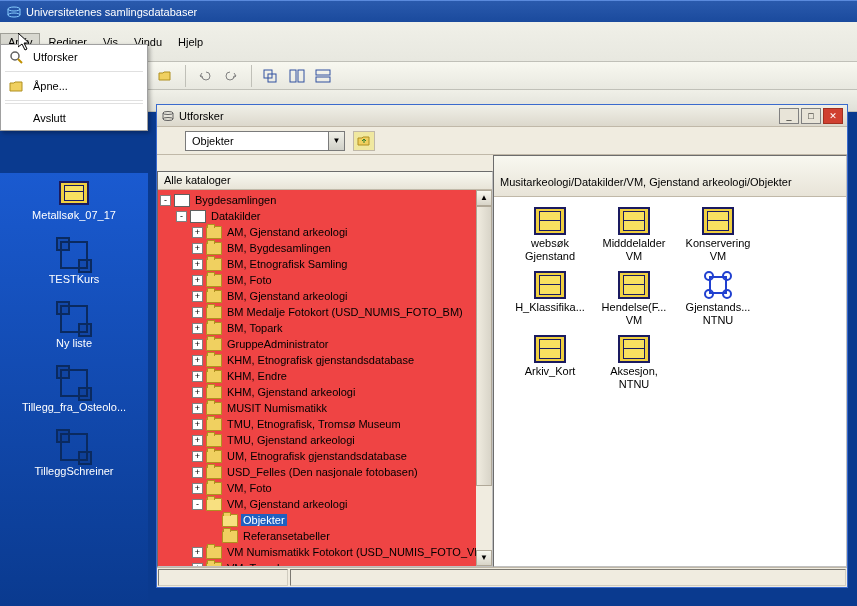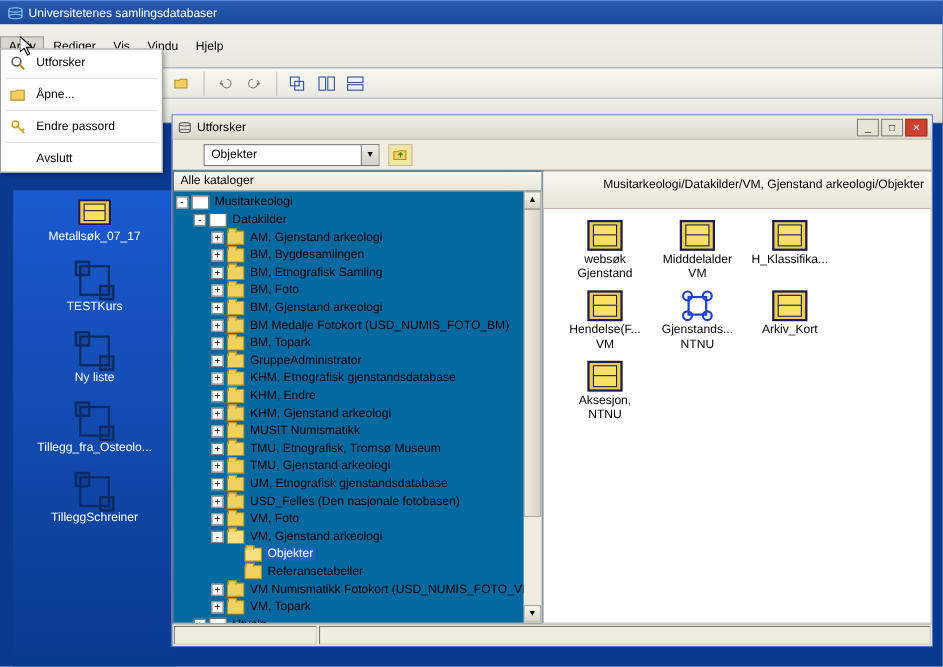--- a/index.html
+++ b/index.html
@@ -17,21 +17,21 @@
 .dropdown .ditem.disabled { color: #a0a0a0; }
 .dropdown .sep { height: 1px; background: #e0e0e0; margin: 2px 4px; }
 .dropdown .dicon { position: absolute; left: 8px; top: 5px; width: 16px; height: 16px; }
 
 .toolbar { height: 28px; background: linear-gradient(#f8f8f0, #e8e8e0); margin-left: 148px; display: flex; align-items: center; padding-left: 6px; gap: 4px; border-bottom: 1px solid #c0c0b8; }
 .toolbar .tbtn { width: 22px; height: 22px; display: flex; align-items: center; justify-content: center; border: 1px solid transparent; }
 .toolbar .tsep { width: 6px; height: 22px; border-right: 1px solid #c0c0b8; margin-right: 4px; }
 
 .strip { height: 22px; background: linear-gradient(#f0f0e8, #e0e0d8); margin-left: 148px; border-bottom: 1px solid #c0c0b8; }
 
-.sidebar { position: absolute; left: 12px; top: 173px; width: 148px; background: linear-gradient(#1a5ad0, #0a3a8f); height: 433px; }
+.sidebar { position: absolute; left: 0; top: 173px; width: 148px; background: linear-gradient(#1a5ad0, #0a3a8f); height: 433px; }
 .sidebar .sitem { text-align: center; color: white; padding: 8px 4px 12px; cursor: default; }
 .sidebar .cab { background: #f0d040; border: 2px solid #1a1a60; position: relative; width: 30px; height: 24px; margin: 0 auto 4px; }
 .sidebar .cab::before, .sidebar .cab::after { content: ''; position: absolute; left: 3px; right: 3px; height: 8px; border: 1px solid #1a1a60; background: #f8e060; }
 .sidebar .cab::before { top: 2px; }
 .sidebar .cab::after { bottom: 2px; }
 .sidebar .geo { width: 28px; height: 28px; margin: 0 auto 4px; border: 2px solid #0a2a60; position: relative; }
 .sidebar .geo::before { content: ''; position: absolute; width: 10px; height: 10px; border: 2px solid #0a2a60; top: -6px; left: -6px; background: rgba(10,42,96,0.2); }
 .sidebar .geo::after { content: ''; position: absolute; width: 10px; height: 10px; border: 2px solid #0a2a60; bottom: -6px; right: -6px; background: rgba(10,42,96,0.2); }
 
 .explorer { position: absolute; left: 156px; top: 104px; width: 692px; height: 484px; background: #f0ece0; border: 1px solid #3a6acd; }
@@ -40,39 +40,39 @@
 .explorer .wbtns { display: flex; gap: 2px; padding-right: 4px; }
 .explorer .wbtn { width: 20px; height: 16px; border: 1px solid #808080; background: #e8e4d8; font-size: 9px; text-align: center; line-height: 14px; cursor: default; }
 .explorer .wbtn.close { background: #d04030; color: white; border-color: #a03020; }
 
 .explorer .etb { height: 28px; display: flex; align-items: center; padding-left: 28px; gap: 8px; border-bottom: 1px solid #c0b8a8; }
 .explorer .combo { width: 160px; height: 20px; background: white; border: 1px solid #7a7a7a; display: flex; align-items: center; padding-left: 6px; position: relative; }
 .explorer .combo .carrow { position: absolute; right: 0; top: 0; width: 16px; height: 18px; background: linear-gradient(#f0f0e8, #d0d0c8); border-left: 1px solid #7a7a7a; text-align: center; font-size: 8px; line-height: 18px; }
 .explorer .fbtn { width: 22px; height: 20px; border: 1px solid #c0b8a8; background: #f0e8a0; display: flex; align-items: center; justify-content: center; }
 
 .panes { display: flex; height: 412px; }
-.treepane { width: 336px; background: #0369a1; border: 1px inset #c0c0c0; overflow: hidden; position: relative; }
+.treepane { width: 336px; background: #ef4444; border: 1px inset #c0c0c0; overflow: hidden; position: relative; margin-top: 16px; }
 .treepane .phdr { height: 18px; background: linear-gradient(#f8f8f0, #e8e4d8); border-bottom: 1px solid #c0b8a8; padding: 2px 6px; }
 .tree { padding: 2px; overflow-y: auto; height: 392px; }
 .tree .node { white-space: nowrap; padding: 1px 0; display: flex; align-items: center; height: 16px; }
 .tree .exp { width: 11px; height: 11px; border: 1px solid #808080; background: white; text-align: center; line-height: 8px; font-size: 9px; margin-right: 3px; cursor: default; flex-shrink: 0; }
 .tree .noexp { width: 11px; margin-right: 3px; flex-shrink: 0; }
 .tree .ficon { width: 16px; height: 13px; margin-right: 3px; flex-shrink: 0; }
 .tree .folder { background: #f0d060; border: 1px solid #b09020; border-radius: 1px 1px 0 0; position: relative; }
 .tree .folder::before { content: ''; position: absolute; top: -3px; left: 0; width: 6px; height: 3px; background: #f0d060; border: 1px solid #b09020; border-bottom: none; }
 .tree .folder.open { background: #f8e080; }
 .tree .dbicon { background: white; border: 1px solid #606060; position: relative; }
 .tree .label { padding: 0 2px; }
 .tree .label.sel { background: #2060c0; color: white; }
 .tree .ind1 { padding-left: 16px; }
 .tree .ind2 { padding-left: 32px; }
 .tree .ind3 { padding-left: 48px; }
 
 .iconpane { flex: 1; background: white; border: 1px inset #c0c0c0; }
-.iconpane .phdr { height: 34px; background: linear-gradient(#f8f8f0, #e8e4d8); border-bottom: 1px solid #c0b8a8; padding: 6px 6px; text-align: right; }
+.iconpane .phdr { height: 34px; background: linear-gradient(#f8f8f0, #e8e4d8); border-bottom: 1px solid #c0b8a8; padding: 20px 6px; }
 .iconpane .icons { padding: 8px 16px; display: flex; flex-wrap: wrap; gap: 4px 4px; align-content: flex-start; }
 .iconpane .icard { width: 80px; text-align: center; cursor: default; padding: 2px; }
 .iconpane .cabinet { width: 32px; height: 28px; margin: 0 auto 2px; background: #f0d040; border: 2px solid #1a1a60; position: relative; }
 .iconpane .cabinet::before, .iconpane .cabinet::after { content: ''; position: absolute; left: 3px; right: 3px; height: 9px; border: 1px solid #1a1a60; background: #f8e060; }
 .iconpane .cabinet::before { top: 2px; }
 .iconpane .cabinet::after { bottom: 2px; }
 .iconpane .bluegeo { width: 28px; height: 28px; margin: 0 auto 2px; position: relative; }
 .iconpane .bluegeo .c { position: absolute; width: 10px; height: 10px; border: 2px solid #2040d0; border-radius: 50%; }
 .iconpane .bluegeo .c1 { top: 0; left: 0; }
 .iconpane .bluegeo .c2 { top: 0; right: 0; }
@@ -122,28 +122,20 @@
     <span>Utforsker</span>
   </div>
   <div class="sep"></div>
   <div class="ditem">
     <span class="dicon"><svg width="16" height="16">
           <path d="M1 4 L5 4 L6 3 L13 3 L13 12 L1 12 Z" fill="#f0d060" stroke="#b09020"></path>
         </svg></span>
     <span>Åpne...</span>
   </div>
   <div class="sep"></div>
-  <div class="ditem">
-    <span class="dicon"><svg width="16" height="16">
-          <circle cx="5" cy="5" r="3" fill="none" stroke="#d0a020" stroke-width="1.5"></circle>
-          <line x1="7" y1="7" x2="13" y2="13" stroke="#d0a020" stroke-width="1.5"></line>
-          <line x1="11" y1="11" x2="13" y2="9" stroke="#d0a020" stroke-width="1.5"></line>
-        </svg></span>
-    <span>Endre passord</span>
-  </div>
   <div class="sep"></div>
   <div class="ditem">
     <span>Avslutt</span>
   </div>
 </div>
 
 <div class="toolbar">
   <div class="tbtn">
       <svg width="16" height="16">
         <path d="M2 5 L6 5 L7 4 L13 4 L13 12 L2 12 Z" fill="#f0d060" stroke="#b09020"></path>
@@ -218,21 +210,21 @@
         </svg>
       </div>
   </div>
   <div class="panes">
     <div class="treepane">
       <div class="phdr">Alle kataloger</div>
       <div class="tree" id="tree">
           <div class="node ind0">
             <span class="exp">-</span>
             <span class="ficon dbicon"></span>
-            <span class="label">Musitarkeologi</span>
+            <span class="label">Bygdesamlingen</span>
           </div>
           <div class="node ind1">
             <span class="exp">-</span>
             <span class="ficon dbicon"></span>
             <span class="label">Datakilder</span>
           </div>
           <div class="node ind2">
             <span class="exp">+</span>
             <span class="ficon folder"></span>
             <span class="label">AM, Gjenstand arkeologi</span>
@@ -357,20 +349,24 @@
     <div class="iconpane">
       <div class="phdr">Musitarkeologi/Datakilder/VM, Gjenstand arkeologi/Objekter</div>
       <div class="icons" id="icons">
           <div class="icard">
             <div class="cabinet"></div>
             <div class="ilabel">websøk Gjenstand</div>
           </div>
           <div class="icard">
             <div class="cabinet"></div>
             <div class="ilabel">Midddelalder VM</div>
+          </div>
+          <div class="icard">
+            <div class="cabinet"></div>
+            <div class="ilabel">Konservering VM</div>
           </div>
           <div class="icard">
             <div class="cabinet"></div>
             <div class="ilabel">H_Klassifika...</div>
           </div>
           <div class="icard">
             <div class="cabinet"></div>
             <div class="ilabel">Hendelse(F... VM</div>
           </div>
           <div class="icard">

